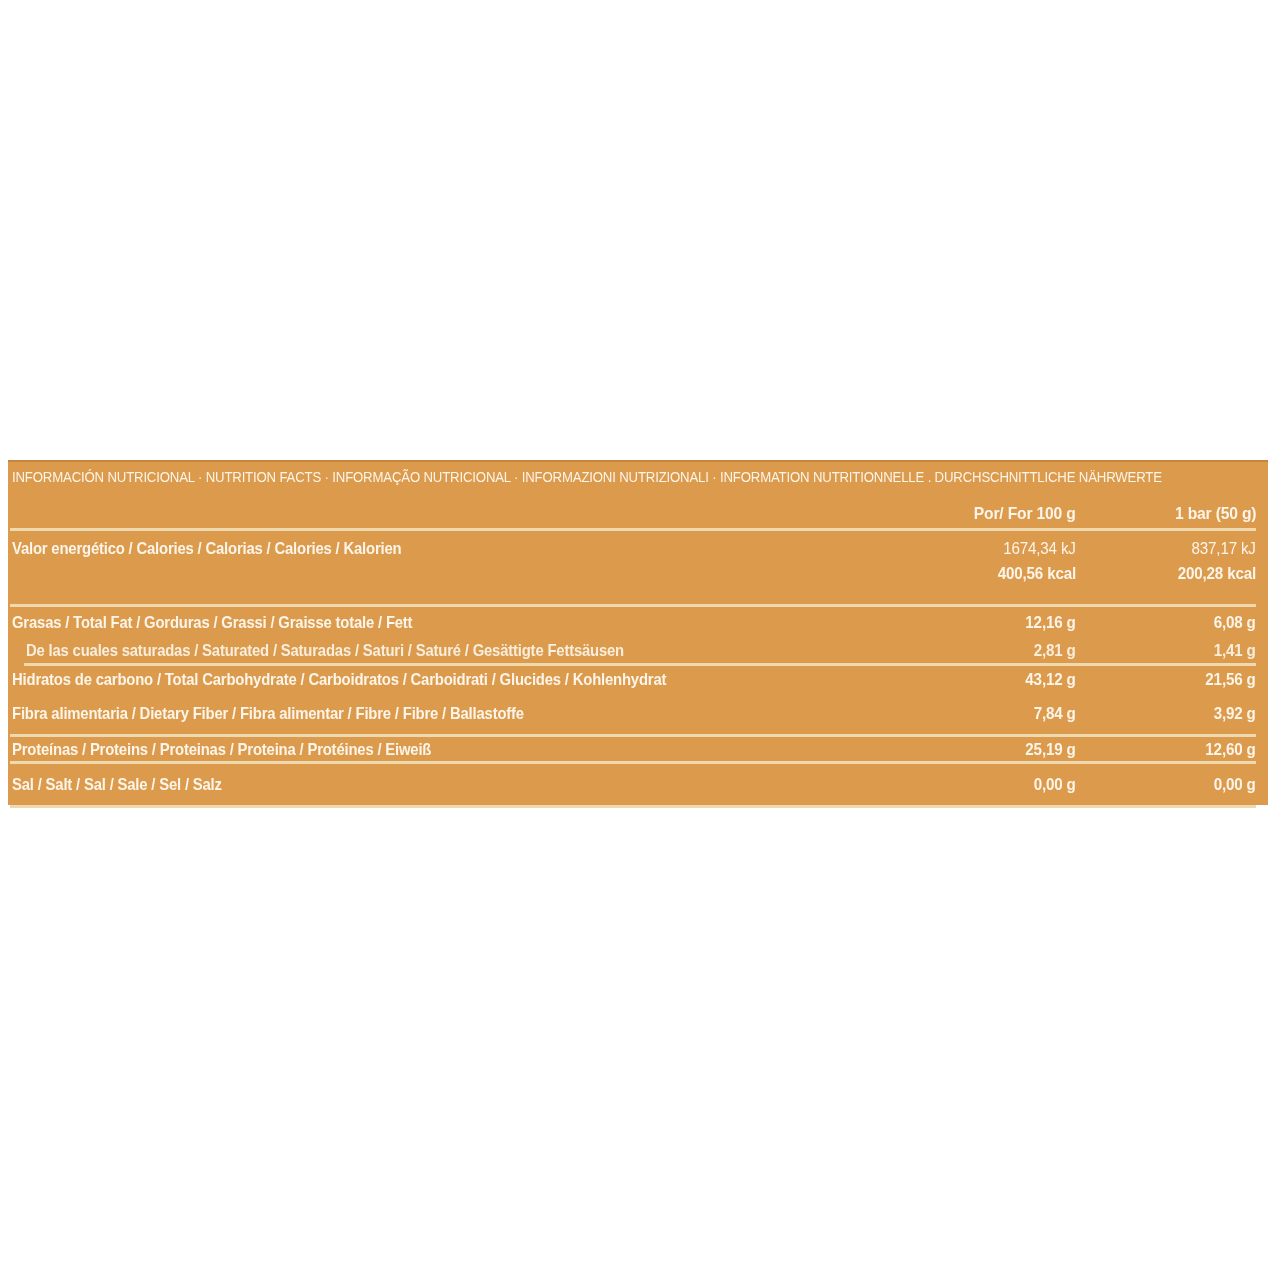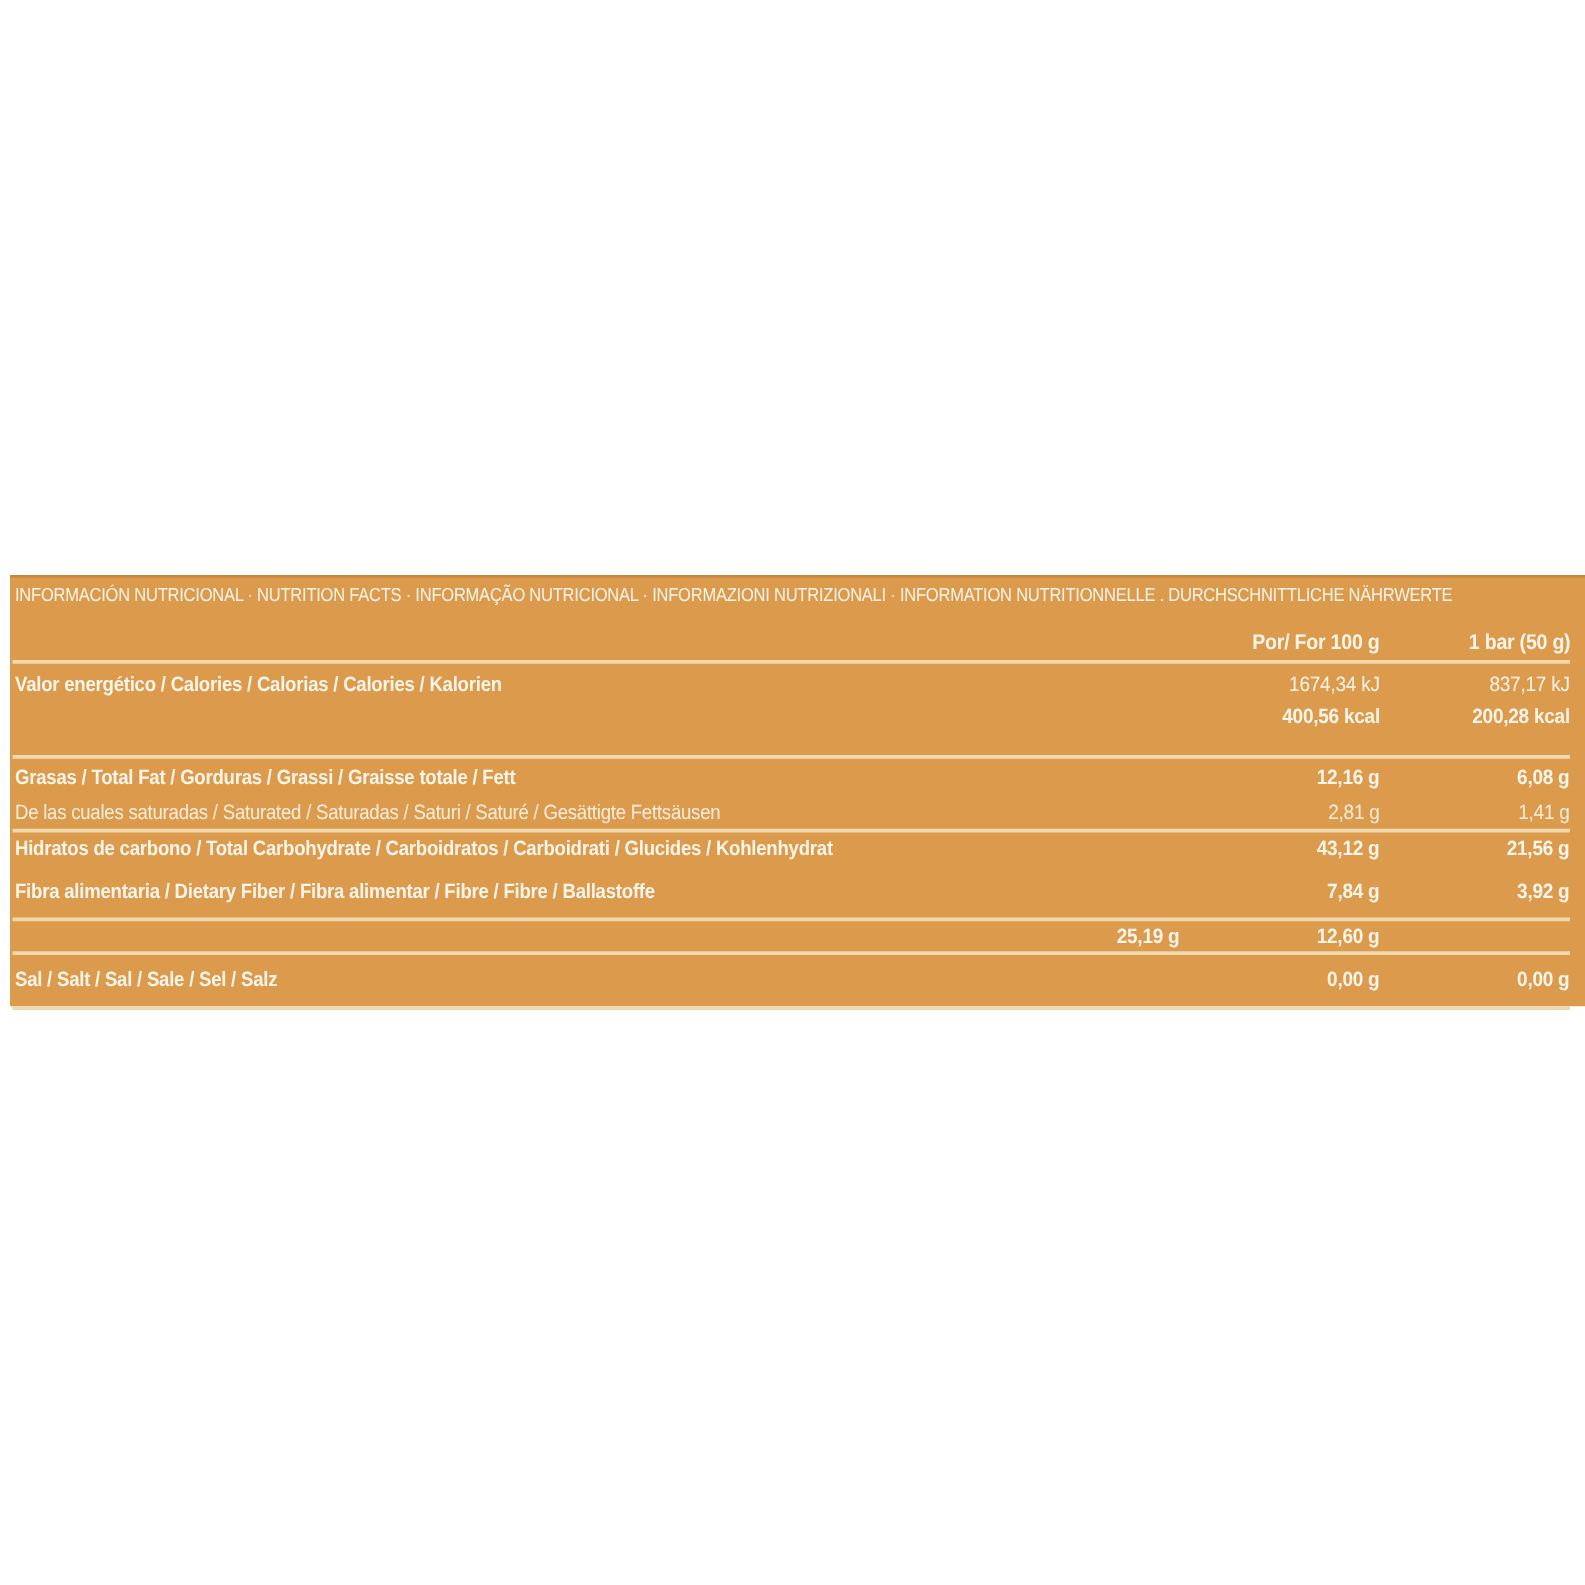--- a/index.html
+++ b/index.html
@@ -38,23 +38,24 @@
 
   .rows { margin:0 12px 0 2px; }
 
   .row {
     display:grid;
     grid-template-columns:1fr 160px 152px;
     align-items:center;
     font-size:16.5px;
     font-weight:bold;
     letter-spacing:-0.2px;
+    gap:28px;
   }
   .row.rule { border-bottom:3px solid var(--rule,#EFD9AE); }
-  .row.sub { font-weight:normal; color:var(--text-light,#F9EEDC); }
+  .row.sub { font-weight:bold; color:var(--text-light,#F9EEDC);margin-left:14px; }
 
   .h31 { height:31px; } .h28 { height:28px; } .h27 { height:27px; }
   .h32 { height:44px; } .h60 { height:76px; }
 
   .cell-label { white-space:nowrap; overflow:visible; padding-left:2px; }
   .cell-label .sx { display:inline-block; transform:scaleX(0.90); transform-origin:0 50%; }
 
   .cell-v { text-align:right; white-space:nowrap; }
   .cell-v .sx { display:inline-block; transform:scaleX(0.92); transform-origin:100% 50%; }
 
@@ -115,20 +116,21 @@
     </div>
 
 
     <div class="row rule h32">
       <div class="cell-label"><span class="sx">Fibra alimentaria / Dietary Fiber / Fibra alimentar / Fibre / Fibre / Ballastoffe</span></div>
       <div class="cell-v"><span class="sx">7,84 g</span></div>
       <div class="cell-v"><span class="sx">3,92 g</span></div>
     </div>
 
     <div class="row rule h27">
+      <div class="cell-label"><span class="sx">Proteínas / Proteins / Proteinas / Proteina / Protéines / Eiweiß</span></div>
       <div class="cell-v"><span class="sx">25,19 g</span></div>
       <div class="cell-v"><span class="sx">12,60 g</span></div>
     </div>
 
     <div class="row rule h32">
       <div class="cell-label"><span class="sx">Sal / Salt / Sal / Sale / Sel / Salz</span></div>
       <div class="cell-v"><span class="sx">0,00 g</span></div>
       <div class="cell-v"><span class="sx">0,00 g</span></div>
     </div>
 

